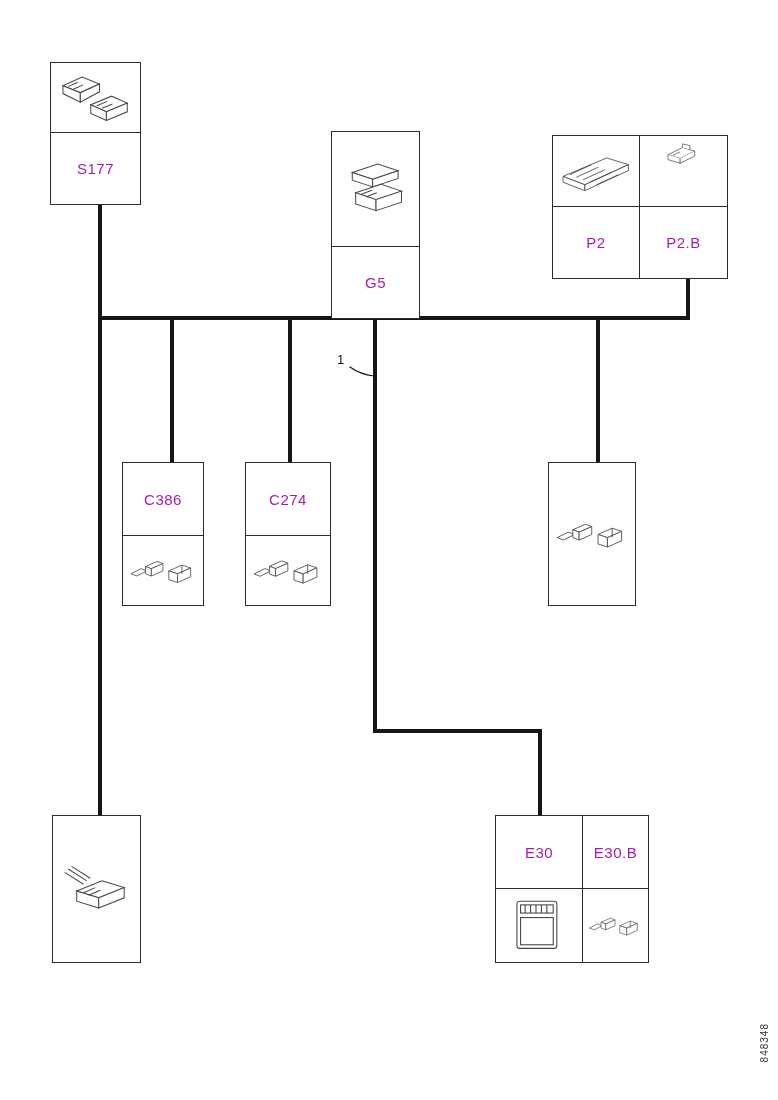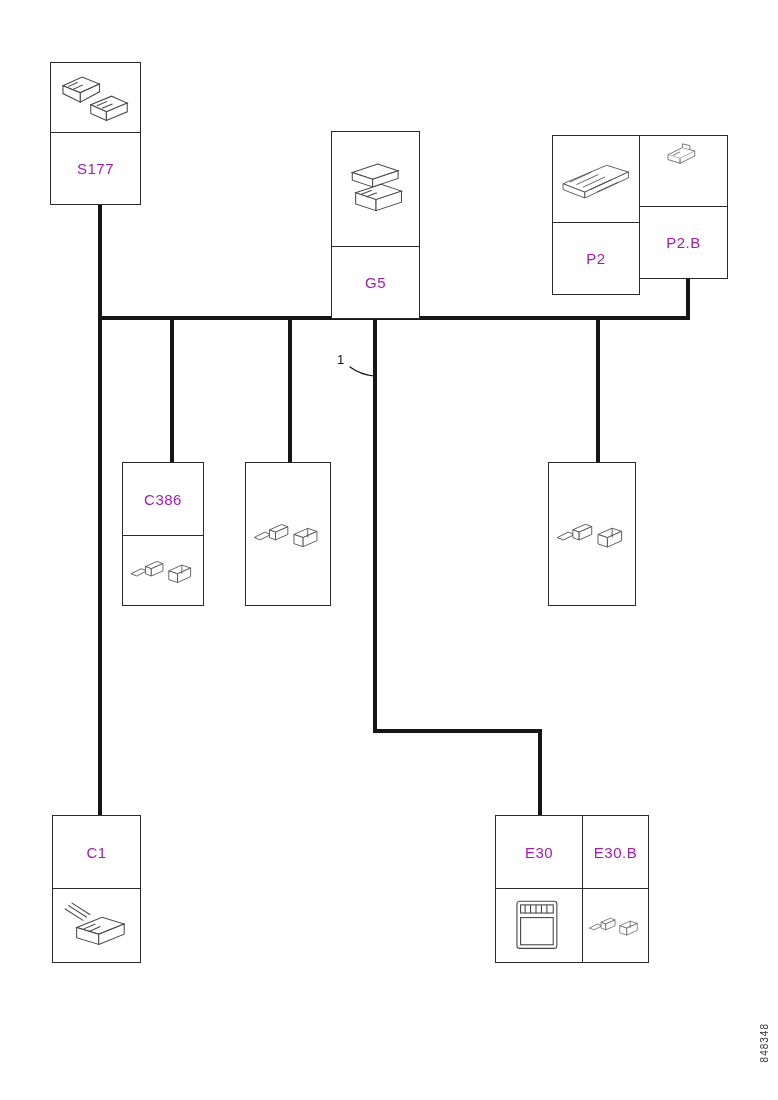--- a/index.html
+++ b/index.html
@@ -100,21 +100,21 @@
           <polygon points="22,40 22,53 46,61 46,48"></polygon>
           <polygon points="46,48 46,61 76,51 76,38"></polygon>
           <line x1="28" y1="42" x2="41" y2="37"></line>
           <line x1="34" y1="45" x2="47" y2="40"></line>
         </g>
       </svg>
     </div>
     <div class="cell lbl">G5</div>
   </div>
 
-  <div class="node" style="left:552px;top:135px;width:88px;height:160px;">
+  <div class="node" style="left:552px;top:135px;width:88px;height:144px;">
     <div class="cell img">
       <svg viewBox="0 0 90 56">
         <g stroke="#474747" fill="#fff" stroke-width="1">
           <polygon points="6,34 58,12 84,20 32,44"></polygon>
           <polygon points="6,34 6,41 32,51 32,44"></polygon>
           <polygon points="32,44 32,51 84,27 84,20"></polygon>
           <line x1="14" y1="32" x2="40" y2="20"></line>
           <line x1="22" y1="35" x2="48" y2="23"></line>
           <line x1="30" y1="38" x2="56" y2="26"></line>
           <line x1="38" y1="41" x2="64" y2="29"></line>
@@ -152,20 +152,21 @@
           <polygon points="56,26 74,18 86,22 68,30"></polygon>
           <polygon points="56,26 56,38 68,42 68,30"></polygon>
           <polygon points="68,30 68,42 86,34 86,22"></polygon>
           <line x1="74" y1="18" x2="74" y2="30"></line>
         </g>
       </svg>
     </div>
   </div>
 
   <div class="node" style="left:245px;top:462px;width:86px;height:144px;">
+    <div class="cell lbl">C274</div>
     <div class="cell img">
       <svg viewBox="0 0 96 52">
         <g stroke="#474747" fill="#fff" stroke-width="1.1">
           <polygon points="4,30 18,23 26,26 12,33"></polygon>
           <polygon points="24,20 40,13 48,16 32,23"></polygon>
           <polygon points="24,20 24,30 32,33 32,23"></polygon>
           <polygon points="32,23 32,33 48,26 48,16"></polygon>
           <polygon points="56,26 74,18 86,22 68,30"></polygon>
           <polygon points="56,26 56,38 68,42 68,30"></polygon>
           <polygon points="68,30 68,42 86,34 86,22"></polygon>
@@ -186,21 +187,20 @@
           <polygon points="56,26 74,18 86,22 68,30"></polygon>
           <polygon points="56,26 56,38 68,42 68,30"></polygon>
           <polygon points="68,30 68,42 86,34 86,22"></polygon>
           <line x1="74" y1="18" x2="74" y2="30"></line>
         </g>
       </svg>
     </div>
   </div>
 
   <div class="node" style="left:52px;top:815px;width:89px;height:148px;">
-    <div class="cell lbl">C1</div>
     <div class="cell img">
       <svg viewBox="0 0 90 64">
         <g stroke="#474747" fill="#fff" stroke-width="1.2">
           <line x1="8" y1="12" x2="30" y2="26"></line>
           <line x1="12" y1="8" x2="34" y2="22"></line>
           <line x1="16" y1="5" x2="38" y2="19"></line>
           <polygon points="22,34 52,22 78,30 48,42"></polygon>
           <polygon points="22,34 22,46 48,54 48,42"></polygon>
           <polygon points="48,42 48,54 78,42 78,30"></polygon>
           <line x1="30" y1="36" x2="44" y2="30"></line>

